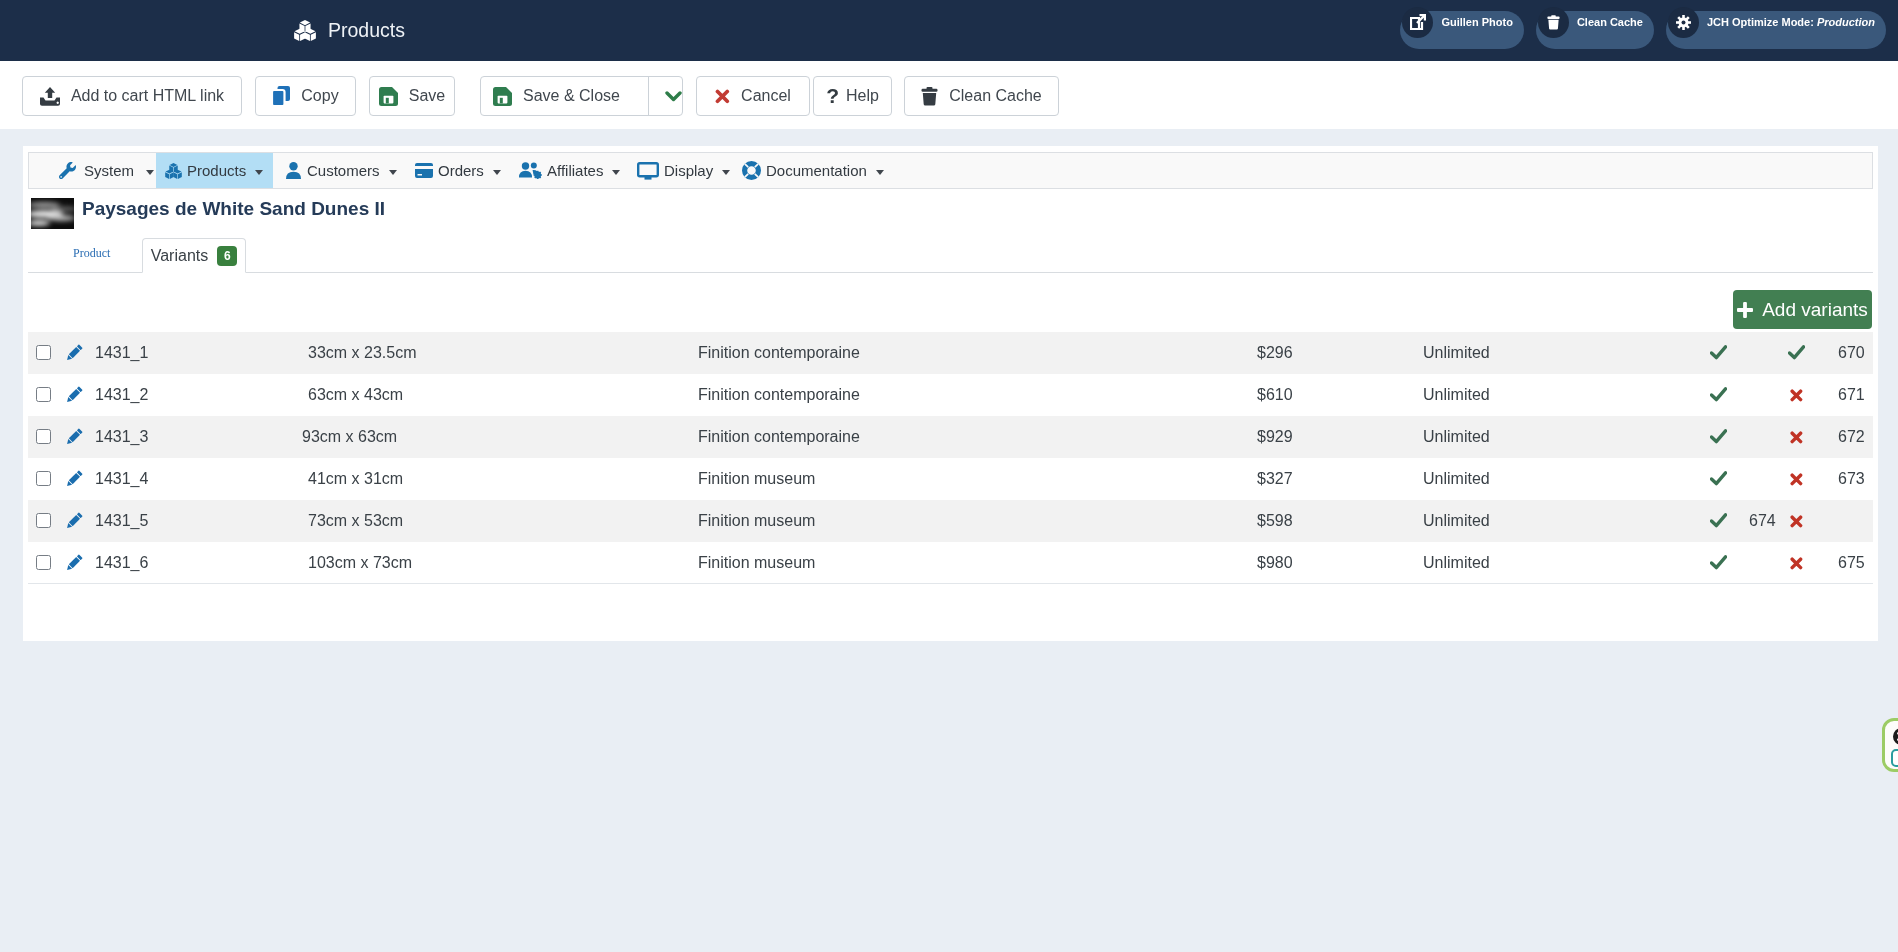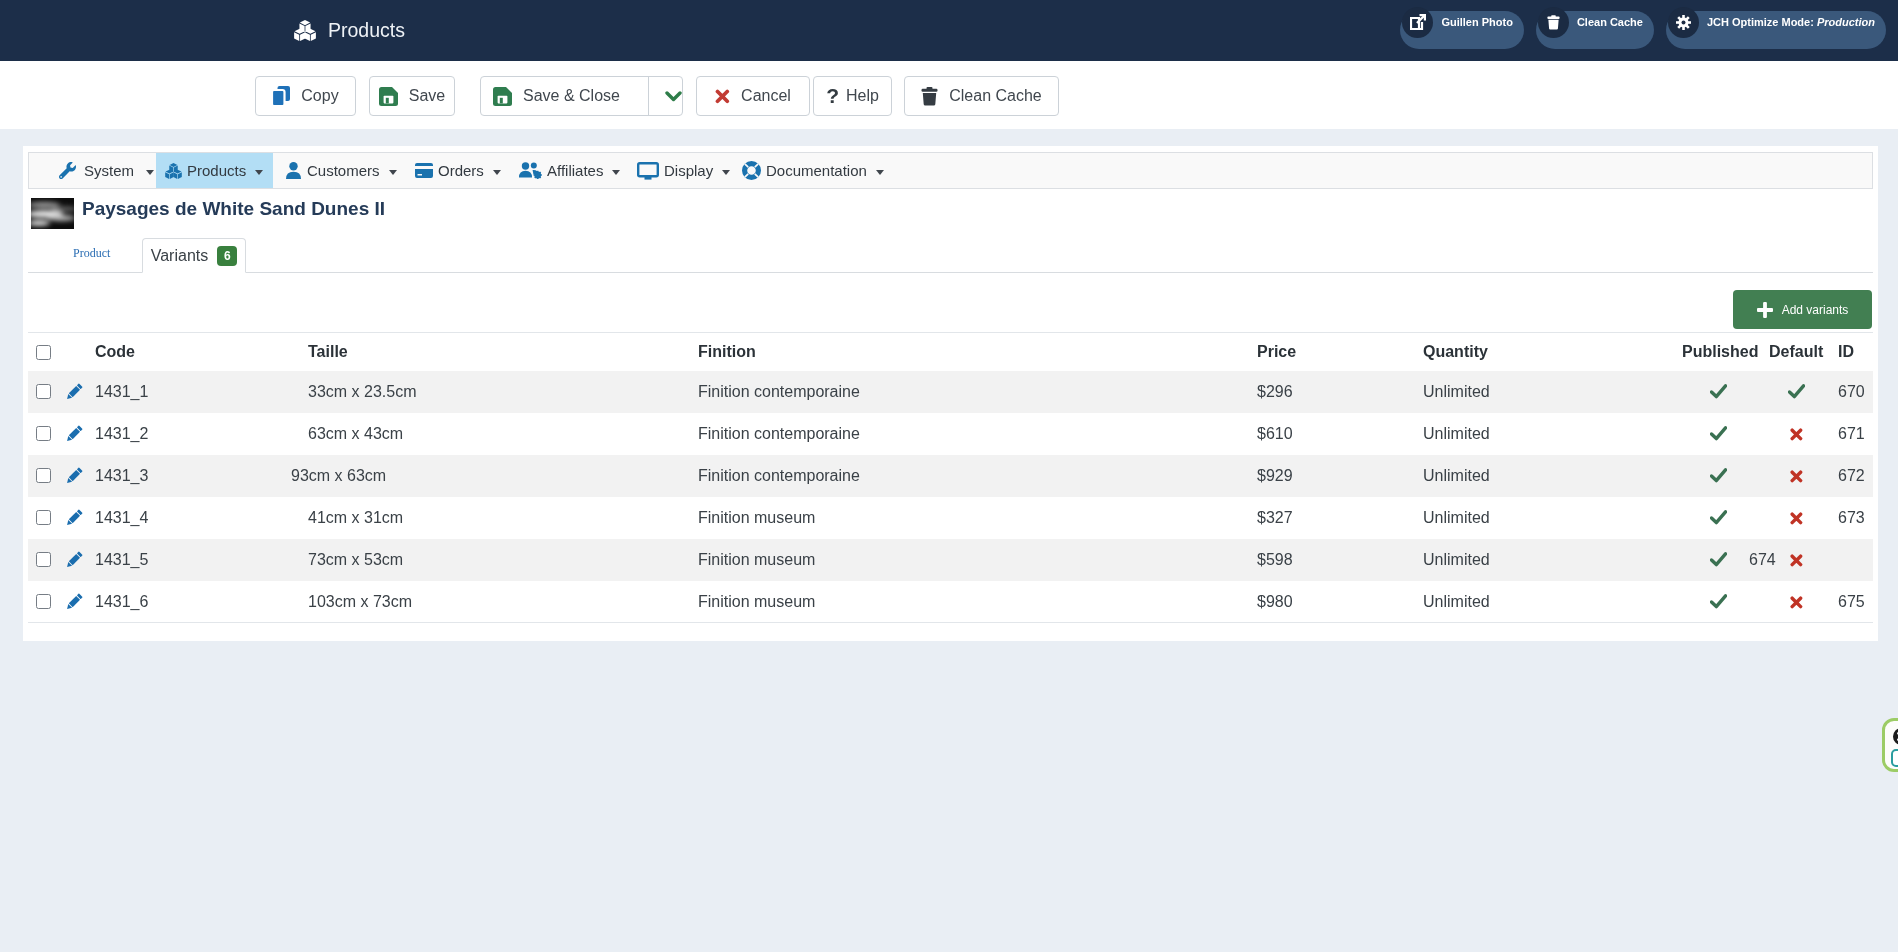--- a/index.html
+++ b/index.html
@@ -30,21 +30,21 @@
 #thumb { position:absolute; left:8px; top:52px; width:43px; height:31px; }
 #ptitle { position:absolute; left:59px; top:52px; font-size:19px; font-weight:bold; color:#253b58; }
 
 
 #tabline { position:absolute; left:5px; top:126px; width:1845px; border-top:1px solid #d8dce0; }
 #tabProduct { position:absolute; left:50px; top:100px; color:#2a6db3; font-size:12px;font-family:Liberation Serif, serif; }
 #tabVariants { position:absolute; left:119px; top:92px; width:104px; height:35px; background:#fff; border:1px solid #d8dce0; border-bottom:1px solid #fff; border-radius:4px 4px 0 0; display:flex; align-items:center; justify-content:center; gap:9px; font-size:16px; color:#3a4147; z-index:2; }
 .badge6 { display:inline-block; width:20px; height:20px; border-radius:4px; background:#39803e; color:#fff; font-size:12px; font-weight:bold; text-align:center; line-height:20px; }
 
 
-#addvar { position:absolute; left:1710px; top:144px; width:139px; height:39px; background:#427f52; border-radius:4px; color:#fff; font-size:12px; display:flex; align-items:center; justify-content:center; gap:9px; }
+#addvar { position:absolute; left:1710px; top:144px; width:139px; height:39px; background:#427f52; border-radius:4px; color:#fff; font-size:19px; display:flex; align-items:center; justify-content:center; gap:9px; }
 
 
 #tbl { position:absolute; left:5px; top:186px; width:1845px; }
 #thead { position:relative; height:39px; border-top:1px solid #e2e6ea; }
 .trow { position:relative; width:1845px; height:42px; }
 .grey { background:#f2f2f2; }
 .cell { position:absolute; top:0; height:100%; display:flex; align-items:center; font-size:16px; color:#3a4147; white-space:nowrap; }
 .hcell { font-weight:bold; color:#2b3238; }
 .cb { position:absolute; left:8px; top:50%; margin-top:-8px; width:15px; height:15px; border:1.5px solid #767d85; border-radius:2.5px; background:#fff; }
 .pen { position:absolute; left:36px; top:50%; margin-top:-10px; }
@@ -117,20 +117,26 @@
                 <path d="M3.2 3.2 L13.8 13.8"></path>
                 <path d="M13.8 3.2 L3.2 13.8"></path>
               </g>
               <circle cx="8.5" cy="8.5" r="2" fill="#1b2b43"></circle>
             </g>
           </svg>
         </span>JCH Optimize Mode:&nbsp;<i>Production</i></div>
   </div>
 </div>
 <div id="toolbar">
+  <div class="tbtn" style="left:22px; width:220px;"><svg width="20" height="19" viewBox="0 0 20 19">
+        <g fill="#353c43">
+          <path d="M10 0 L15.2 5.8 H12.2 V11 H7.8 V5.8 H4.8 Z"></path>
+          <path d="M0 10.5 H3.5 L5.5 13.5 H14.5 L16.5 10.5 H20 V17 Q20 18.8 18 18.8 H2 Q0 18.8 0 17 Z M16.5 15.8 A1.2 1.2 0 1 0 16.5 15.7"></path>
+        </g>
+      </svg>Add to cart HTML link</div>
   <div class="tbtn" style="left:255px; width:101px;"><svg width="18" height="20" viewBox="0 0 18 20">
         <g fill="#1f71b8">
           <rect x="5.5" y="0" width="12.5" height="15" rx="2"></rect>
           <rect x="0" y="4" width="12.5" height="16" rx="2" stroke="#fff" stroke-width="2.2"></rect>
         </g>
       </svg>Copy</div>
   <div class="tbtn" style="left:369px; width:86px;"><svg width="19" height="19" viewBox="0 0 19 19">
         <path d="M0 2.5 Q0 0 2.5 0 H13 L19 6 V16.5 Q19 19 16.5 19 H2.5 Q0 19 0 16.5 Z" fill="#2f7d4f"></path>
         <rect x="4.6" y="8.8" width="9.8" height="7.6" rx="0.8" fill="#fff"></rect>
         <rect x="6.8" y="10.8" width="3" height="5.6" fill="#2f7d4f"></rect>
@@ -250,31 +256,20 @@
       </svg></div>
   <div id="ptitle">Paysages de White Sand Dunes II</div>
   <div id="tabline"></div>
   <div id="tabProduct">Product</div>
   <div id="tabVariants">Variants <span class="badge6">6</span></div>
   <div id="addvar"><svg width="16" height="16" viewBox="0 0 16 16" fill="#fff">
         <rect x="6.1" y="0" width="3.8" height="16" rx="1"></rect>
         <rect x="0" y="6.1" width="16" height="3.8" rx="1"></rect>
       </svg>Add variants</div>
   <div id="tbl">
-    <div id="thead">
-      <span class="cb" style="top:12px;margin-top:0;"></span>
-      <span class="cell hcell" style="left:67px;">Code</span>
-      <span class="cell hcell" style="left:280px;">Taille</span>
-      <span class="cell hcell" style="left:670px;">Finition</span>
-      <span class="cell hcell" style="left:1229px;">Price</span>
-      <span class="cell hcell" style="left:1395px;">Quantity</span>
-      <span class="cell hcell" style="left:1654px;">Published</span>
-      <span class="cell hcell" style="left:1741px;">Default</span>
-      <span class="cell hcell" style="left:1810px;">ID</span>
-    </div>
     <div class="trow grey">
       <span class="cb"></span>
         <svg class="pen" width="20" height="20" viewBox="0 0 20 20">
           <g transform="rotate(45 10 10)" fill="#1a6dae">
             <rect x="7.3" y="0.4" width="5.4" height="2.9" rx="0.6"></rect>
             <rect x="7.3" y="4.2" width="5.4" height="10.4"></rect>
             <path d="M7.3 15.4 h5.4 l-2.7 4.4 z"></path>
           </g>
         </svg>
       <span class="cell" style="left:67px;">1431_1</span>
@@ -317,21 +312,21 @@
     <div class="trow grey">
       <span class="cb"></span>
         <svg class="pen" width="20" height="20" viewBox="0 0 20 20">
           <g transform="rotate(45 10 10)" fill="#1a6dae">
             <rect x="7.3" y="0.4" width="5.4" height="2.9" rx="0.6"></rect>
             <rect x="7.3" y="4.2" width="5.4" height="10.4"></rect>
             <path d="M7.3 15.4 h5.4 l-2.7 4.4 z"></path>
           </g>
         </svg>
       <span class="cell" style="left:67px;">1431_3</span>
-      <span class="cell" style="left:263px;">93cm x 63cm</span>
+      <span class="cell" style="left:274px;">93cm x 63cm</span>
       <span class="cell" style="left:670px;">Finition contemporaine</span>
       <span class="cell" style="left:1229px;">$929</span>
       <span class="cell" style="left:1395px;">Unlimited</span>
       <svg class="ic" style="left:1682px;" width="17" height="15" viewBox="0 0 17 15">
           <path d="M1.5 8 L6.3 12.6 L15.5 1.8" fill="none" stroke="#3a7152" stroke-width="3.4" stroke-linecap="round" stroke-linejoin="round"></path>
         </svg>
       <svg class="ic" style="left:1762px;margin-top:-6px;" width="13" height="13" viewBox="0 0 12 12">
           <g stroke="#c03325" stroke-width="3.2" stroke-linecap="round">
             <path d="M2 2 L9.8 9.8 M9.8 2 L2 9.8"></path>
           </g>

